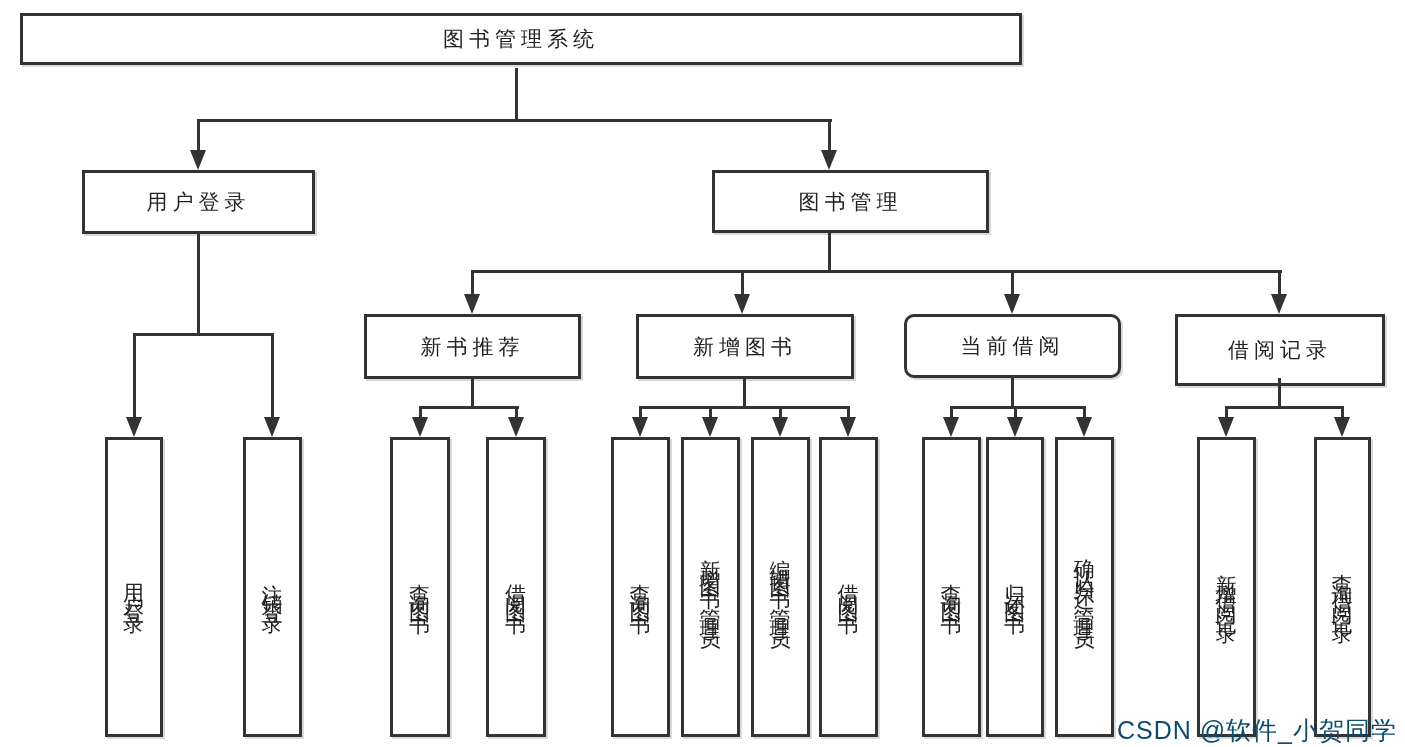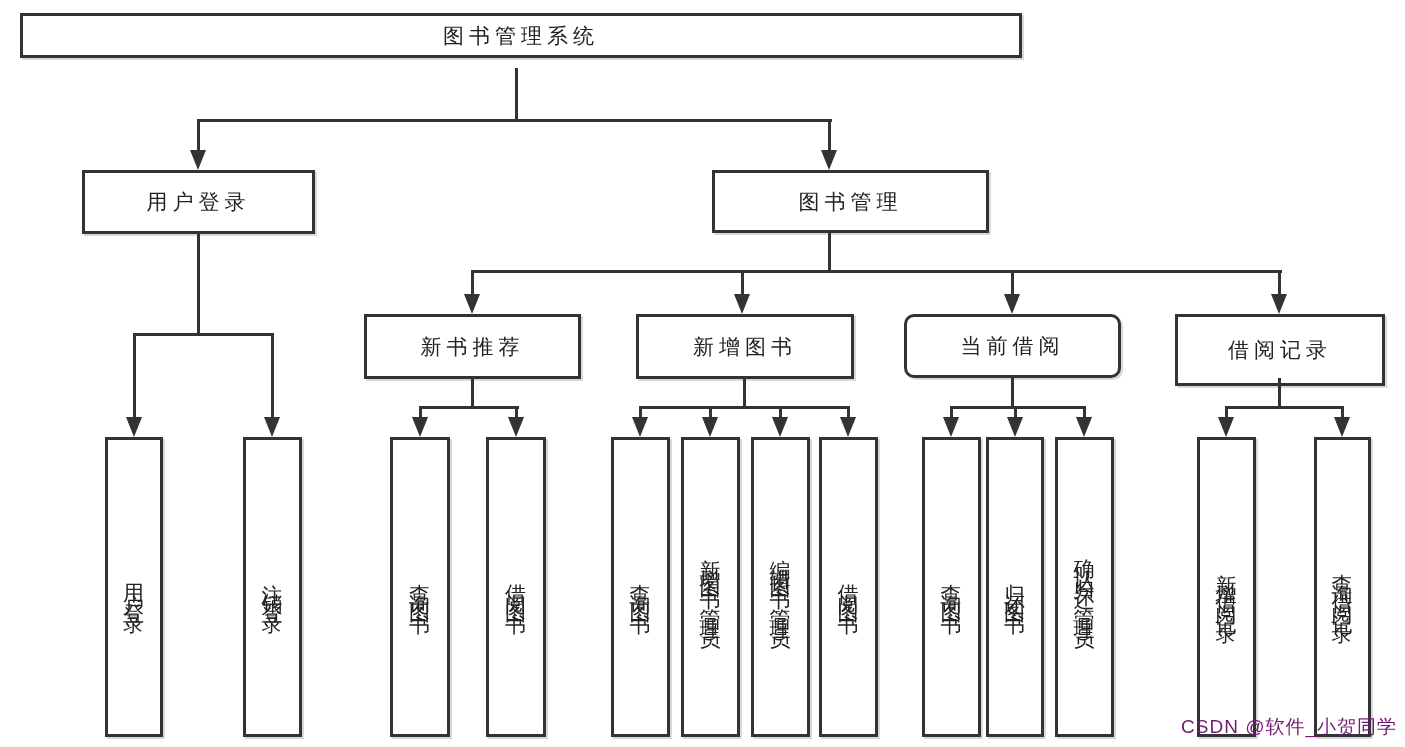--- a/index.html
+++ b/index.html
@@ -52,32 +52,32 @@
     position: absolute; display: block;
     width: 0; height: 0;
     border-left: 8px solid transparent;
     border-right: 8px solid transparent;
     border-top: 20px solid #333333;
   }
   .watermark {
     position: absolute;
     top: 714px;
     right: 8px;
-    font-size: 19px;
-    color: #701a75;
+    font-size: 25px;
+    color: #0c4a6e;
     letter-spacing: 1px;
     white-space: nowrap;
   }
 </style>
 </head>
 <body>
 
 <div id="stage">
 
-  <div class="hbox" style="left:20px; top:13px; width:1002px; height:45px;">
+  <div class="hbox" style="left:20px; top:13px; width:1002px; height:52px;">
     <span>图书管理系统</span>
   </div>
 
   <i class="vl" style="left:515px; top:68px; height:52px;"></i>
   <i class="hl" style="left:197px; top:119px; width:635px;"></i>
   <i class="vl" style="left:197px; top:119px; height:32px;"></i>
   <i class="tri" style="left:190px; top:150px;"></i>
   <i class="vl" style="left:828px; top:119px; height:32px;"></i>
   <i class="tri" style="left:821px; top:150px;"></i>
 

